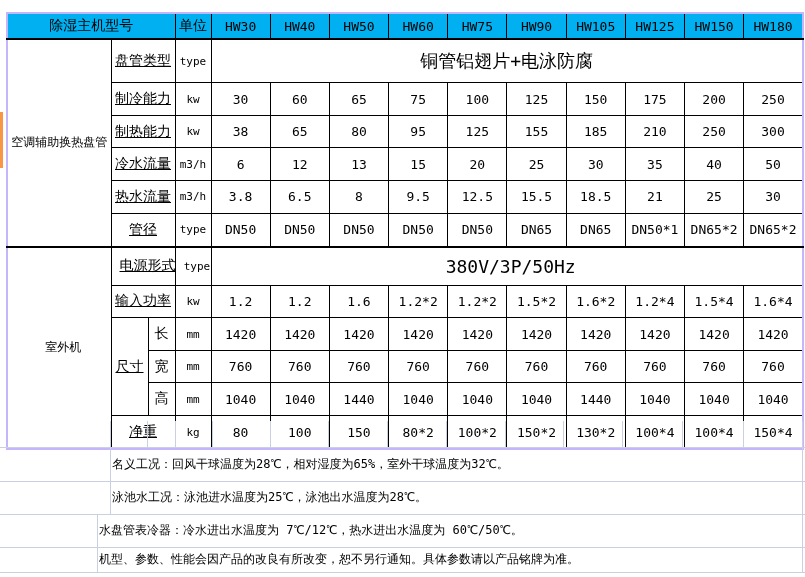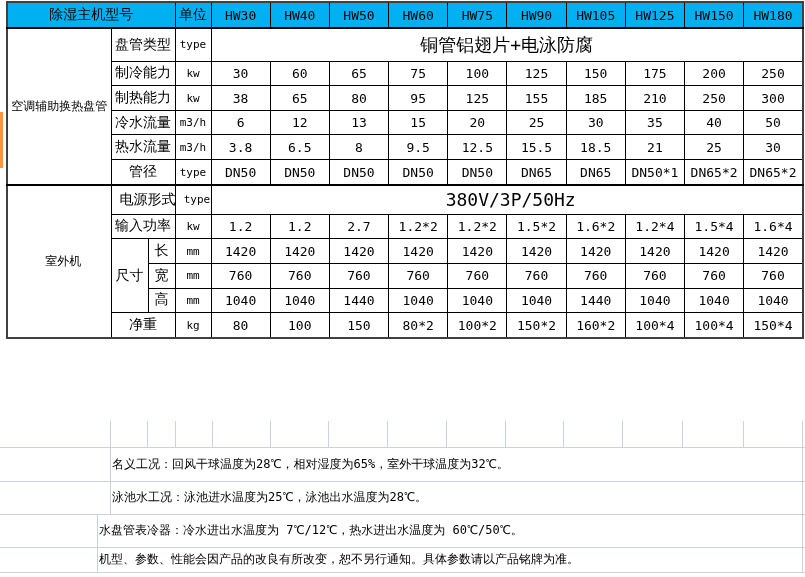--- a/index.html
+++ b/index.html
@@ -2,35 +2,35 @@
 <html><head>
 <meta charset="utf-8">
 <style>
   html,body{margin:0;padding:0;background:#ffffff;}
   .canvas{
     position:relative;width:805px;height:577px;overflow:hidden;background:#ffffff;
     font-family:"DejaVu Sans Mono","Liberation Mono",monospace;color:#000;
   }
   
   table.spec{
-    position:absolute;left:6px;top:1px;width:796px;height:338px;
-    border-collapse:collapse;table-layout:fixed;border:2px solid #404040;
+    position:absolute;left:6px;top:12px;width:796px;height:438px;
+    border-collapse:collapse;table-layout:fixed;border:2px solid #c4b5fd;
   }
   table.spec th,table.spec td{
     border:1px solid #000;text-align:center;vertical-align:middle;
     padding:0;overflow:hidden;white-space:nowrap;font-weight:normal;
   }
   tr.hdr-row{height:26px;}
   tr.hdr-row th{background:#00B0F0;border-bottom-width:2px;}
   tr.sec-top td{border-top-width:2px;padding-left:8px;}
   .hdr-title{font-size:14px;}
   .hdr-unit{font-size:14px;}
   .hdr-model{font-size:13px;}
   .sec-label{font-size:12px;letter-spacing:0;}
-  .row-label{font-size:14px;}
+  .row-label{font-size:14px;text-decoration:underline;}
   .sub-label{font-size:14px;}
   .unit{font-size:11px;}
   .val{font-size:13px;}
   .merged{font-size:18px;text-align:center;}
   
   .note-row{position:absolute;left:0;width:805px;display:flex;align-items:center;font-size:12px;}
   .vgrid{position:absolute;width:1px;background:#C9D1E0;}
   .hgrid{position:absolute;height:1px;left:0;width:805px;background:#C9D1E0;}
   .accent-strip{position:absolute;left:0;top:112px;width:3px;height:56px;background:#F79646;}
 </style>
@@ -155,21 +155,21 @@
           <td class="sec-label" rowspan="6">室外机</td>
           <td class="row-label" colspan="2">电源形式</td>
           <td class="unit">type</td>
           <td class="val merged" colspan="10">380V/3P/50Hz</td>
         </tr>
         <tr>
           <td class="row-label" colspan="2">输入功率</td>
           <td class="unit">kw</td>
           <td class="val">1.2</td>
           <td class="val">1.2</td>
-          <td class="val">2.7</td>
+          <td class="val">1.6</td>
           <td class="val">1.2*2</td>
           <td class="val">1.2*2</td>
           <td class="val">1.5*2</td>
           <td class="val">1.6*2</td>
           <td class="val">1.2*4</td>
           <td class="val">1.5*4</td>
           <td class="val">1.6*4</td>
         </tr>
         <tr>
           <td class="row-label" rowspan="3">尺寸</td>
@@ -216,21 +216,21 @@
         </tr>
         <tr>
           <td class="row-label" colspan="2">净重</td>
           <td class="unit">kg</td>
           <td class="val">80</td>
           <td class="val">100</td>
           <td class="val">150</td>
           <td class="val">80*2</td>
           <td class="val">100*2</td>
           <td class="val">150*2</td>
-          <td class="val">160*2</td>
+          <td class="val">130*2</td>
           <td class="val">100*4</td>
           <td class="val">100*4</td>
           <td class="val">150*4</td>
         </tr>
       </tbody>
   </table>
 
   <div class="note-row" style="top:447px;height:34px;padding-left:112px;">
     <span>名义工况：回风干球温度为28℃，相对湿度为65%，室外干球温度为32℃。</span>
   </div>

